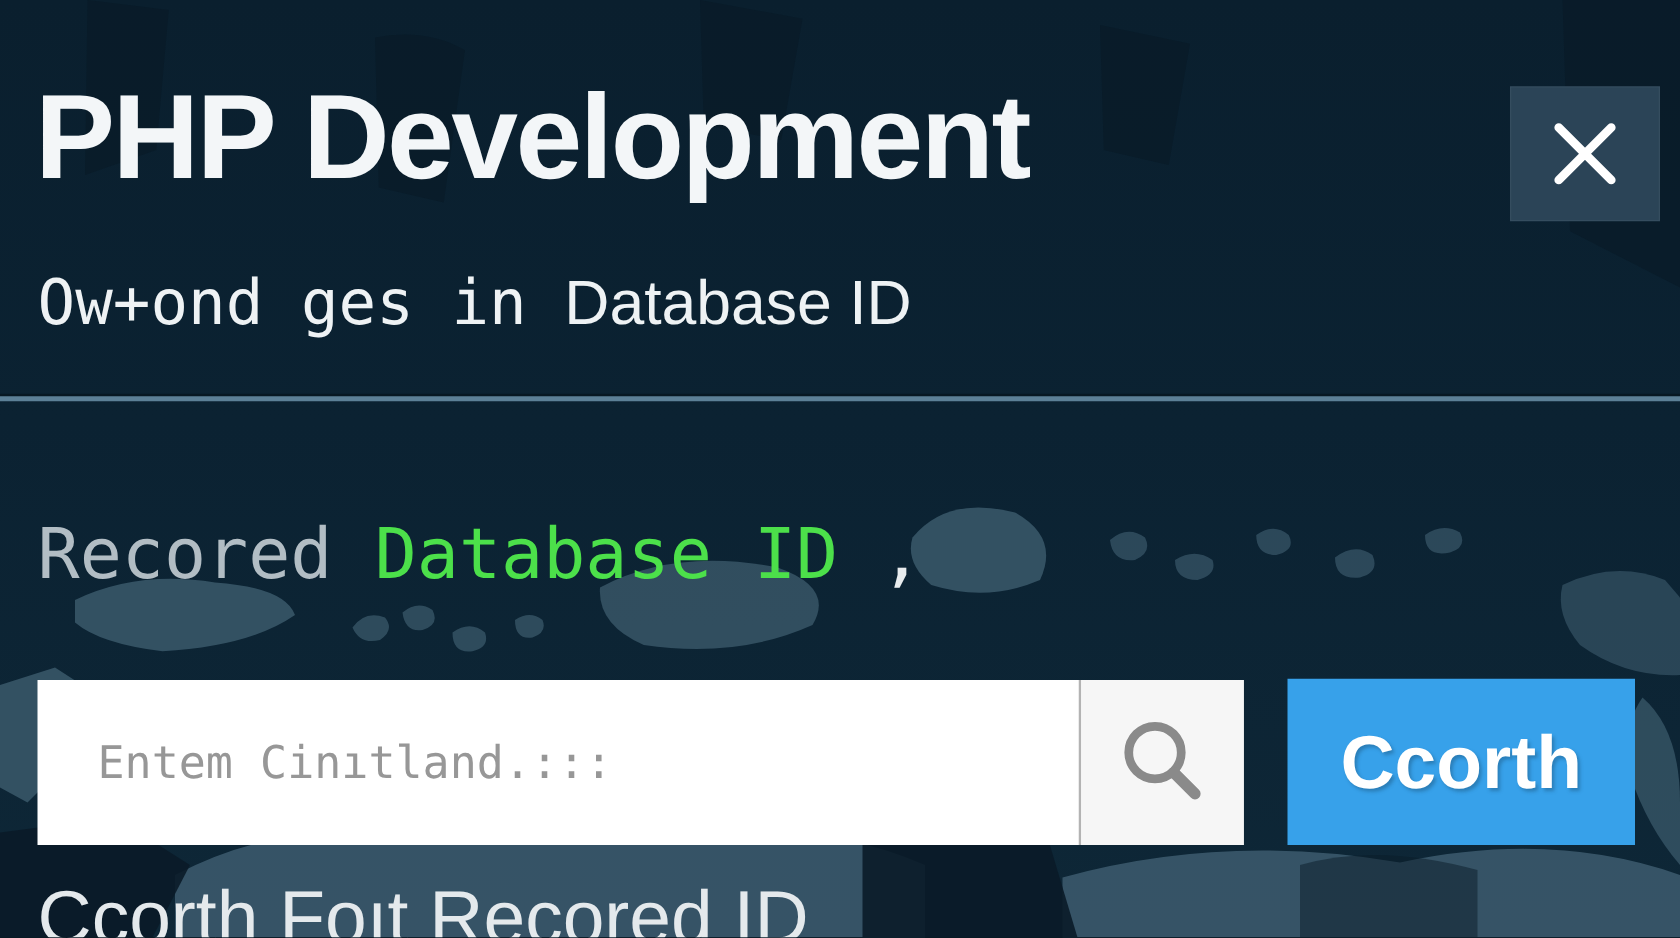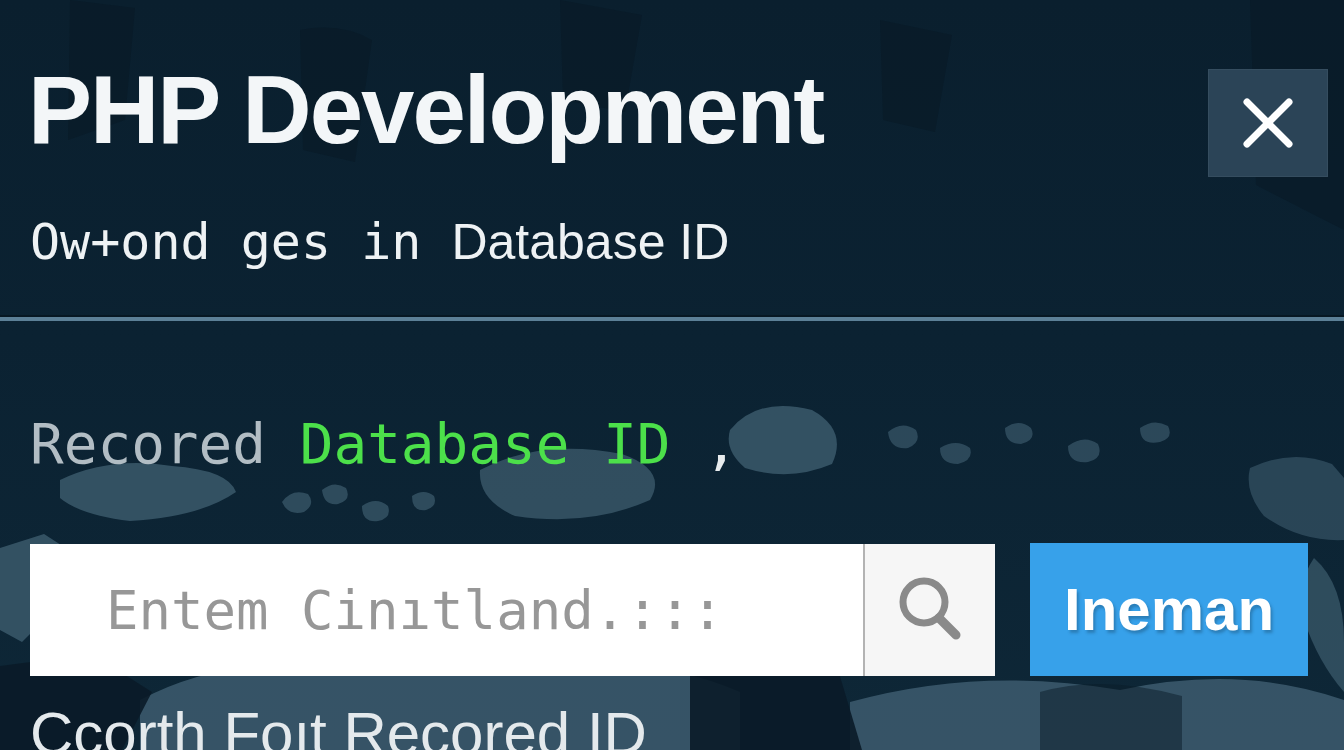--- a/index.html
+++ b/index.html
@@ -43,23 +43,22 @@
   .prompt-prefix{color:#b2bdc4;}
   .prompt-highlight{color:#4ce04a;}
   .prompt-suffix{color:#e8ecee;}
   
   .search-box{
     position:absolute;left:30px;top:544px;width:965px;height:132px;
     background:#ffffff;display:flex;align-items:stretch;box-sizing:border-box;
   }
   .search-input{
     flex:1 1 auto;min-width:0;border:none;outline:none;background:transparent;
-    font-family:"DejaVu Sans Mono",monospace;font-size:54px;color:#3a3a3a;
-    padding:0 20px 0 64px;
-    margin-left:12px;
+    font-family:"DejaVu Sans Mono",monospace;font-size:36px;color:#3a3a3a;
+    padding:0 20px 0 48px;
   }
   .search-input::placeholder{color:#979797;opacity:1;}
   .input-divider{width:2px;background:#b3b3b3;margin:0;}
   .search-icon-area{
     width:130px;flex:0 0 130px;background:#f6f6f6;border:none;
     display:flex;align-items:center;justify-content:center;cursor:pointer;
   }
   .submit-btn{
     position:absolute;left:1030px;top:543px;width:278px;height:133px;
     background:#37a1ea;border:none;cursor:pointer;
@@ -128,18 +127,18 @@
     <div class="input-divider"></div>
     <button class="search-icon-area">
       <svg width="74" height="74" viewBox="0 0 74 74">
         <circle cx="31" cy="29" r="21" fill="none" stroke="#8a8a8a" stroke-width="7"></circle>
         <line x1="46" y1="45" x2="63" y2="62" stroke="#8a8a8a" stroke-width="9" stroke-linecap="round"></line>
       </svg>
     </button>
   </div>
 
   <button class="submit-btn">
-    <span>Ineman</span>
+    <span>Ccorth</span>
   </button>
 
   <div class="footer-text">Ccorth Foıt Recored ID</div>
 
 </div>
 
 </body></html>

